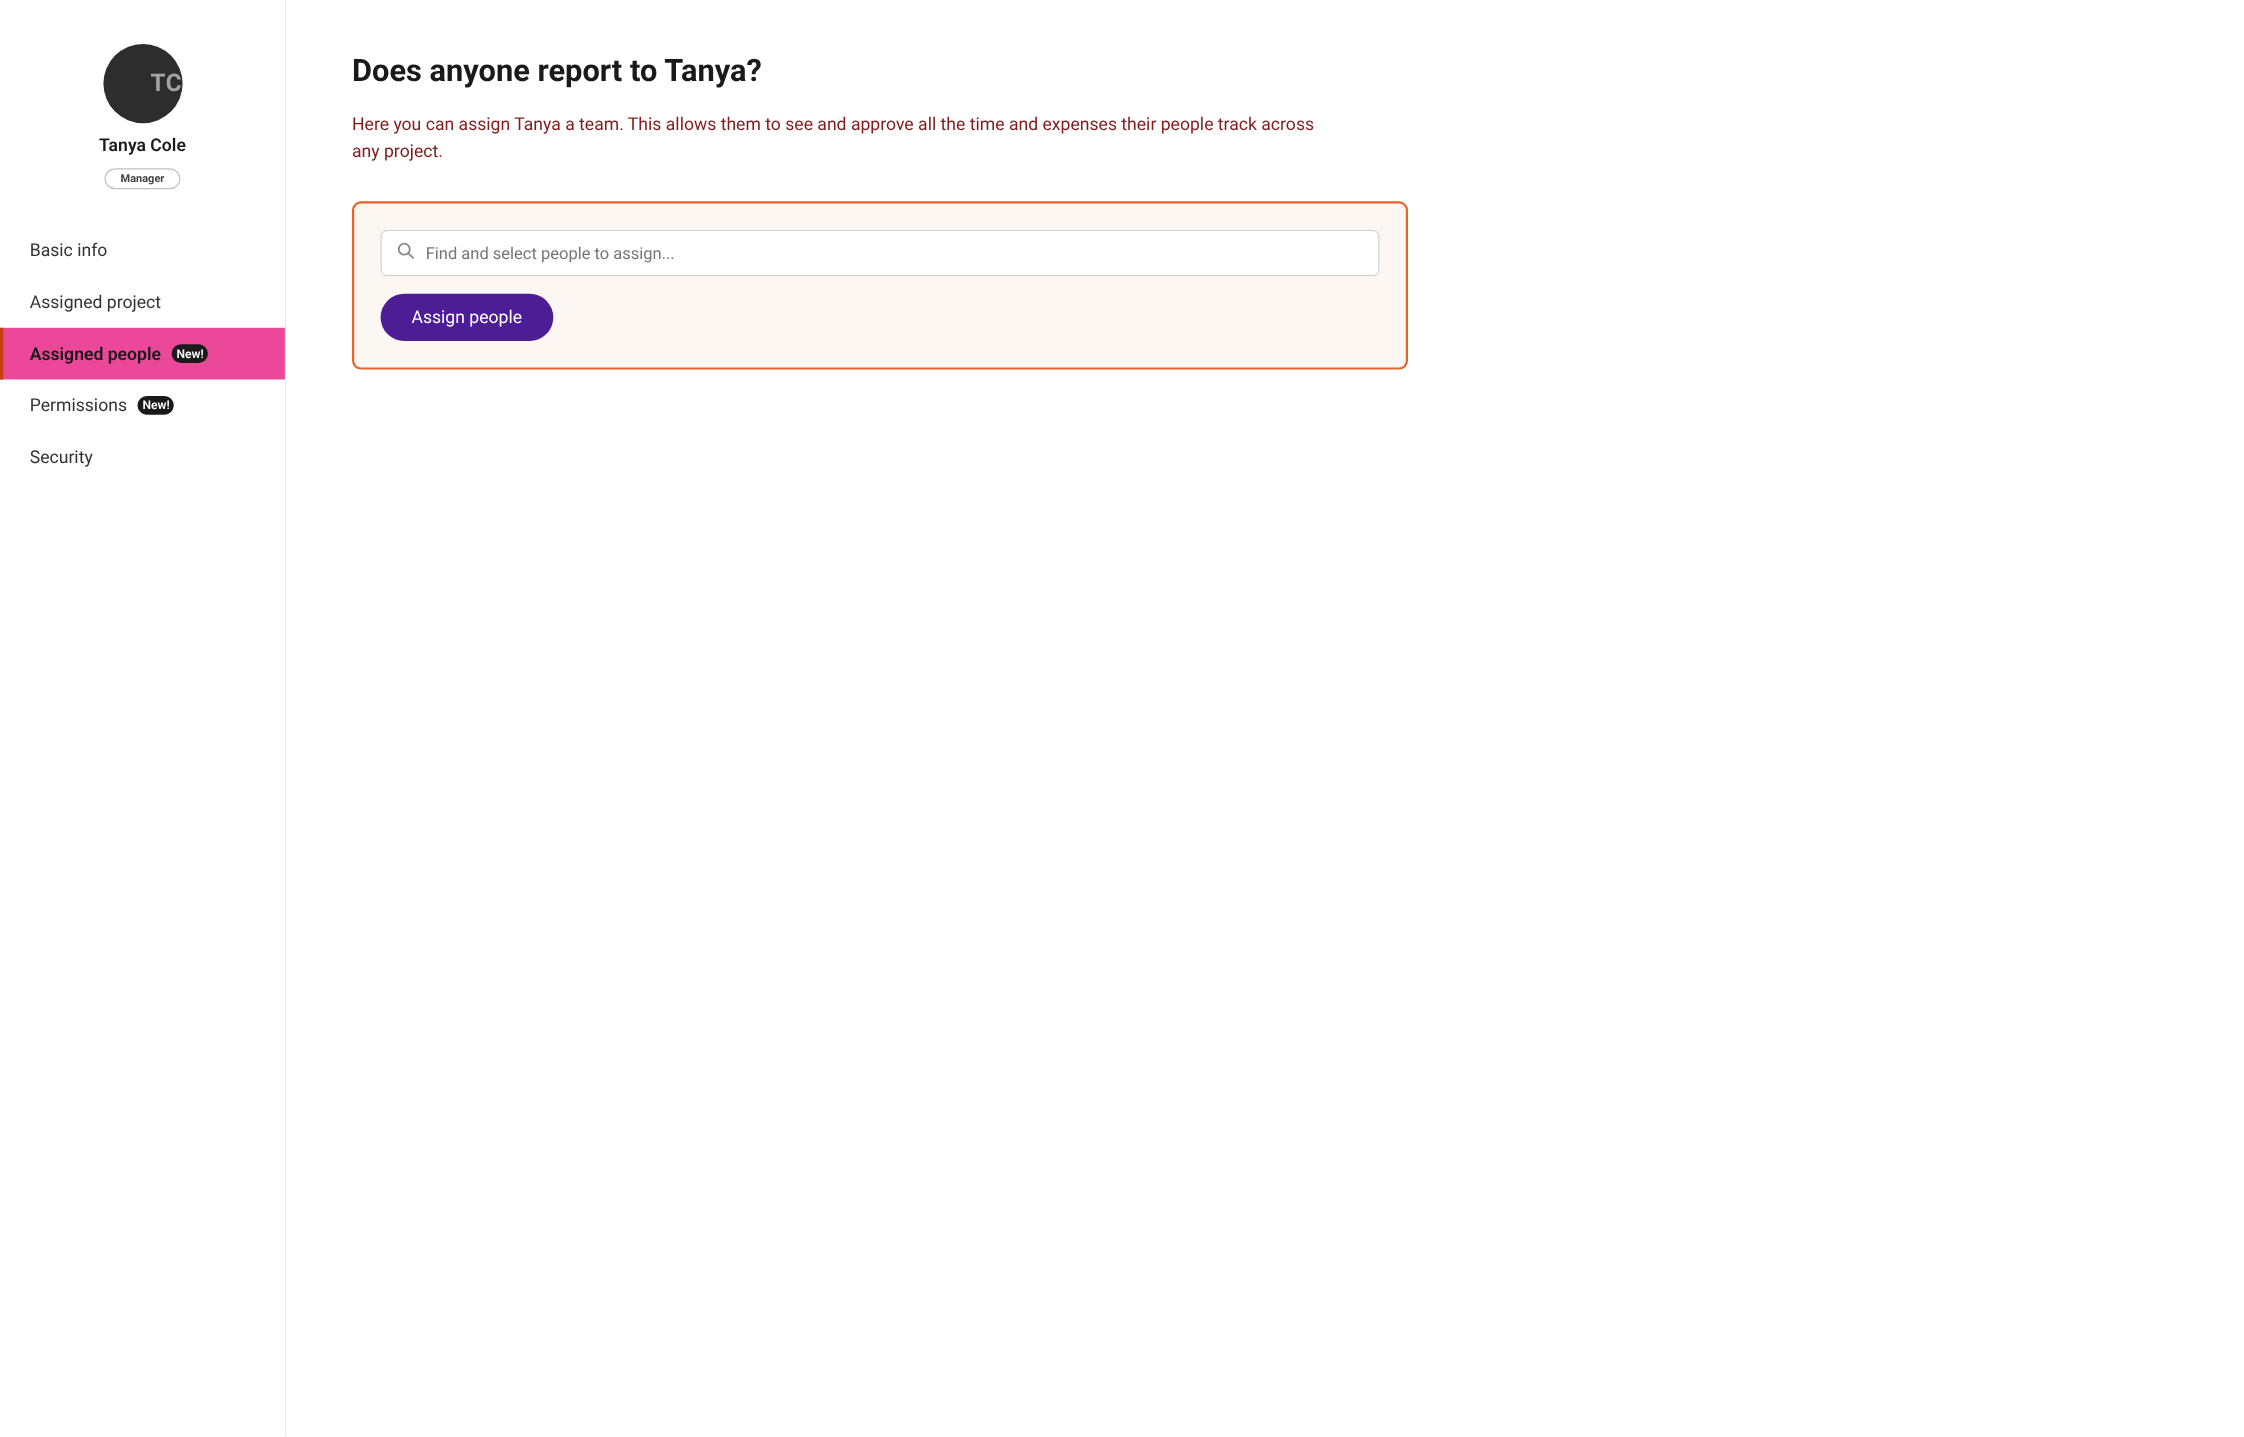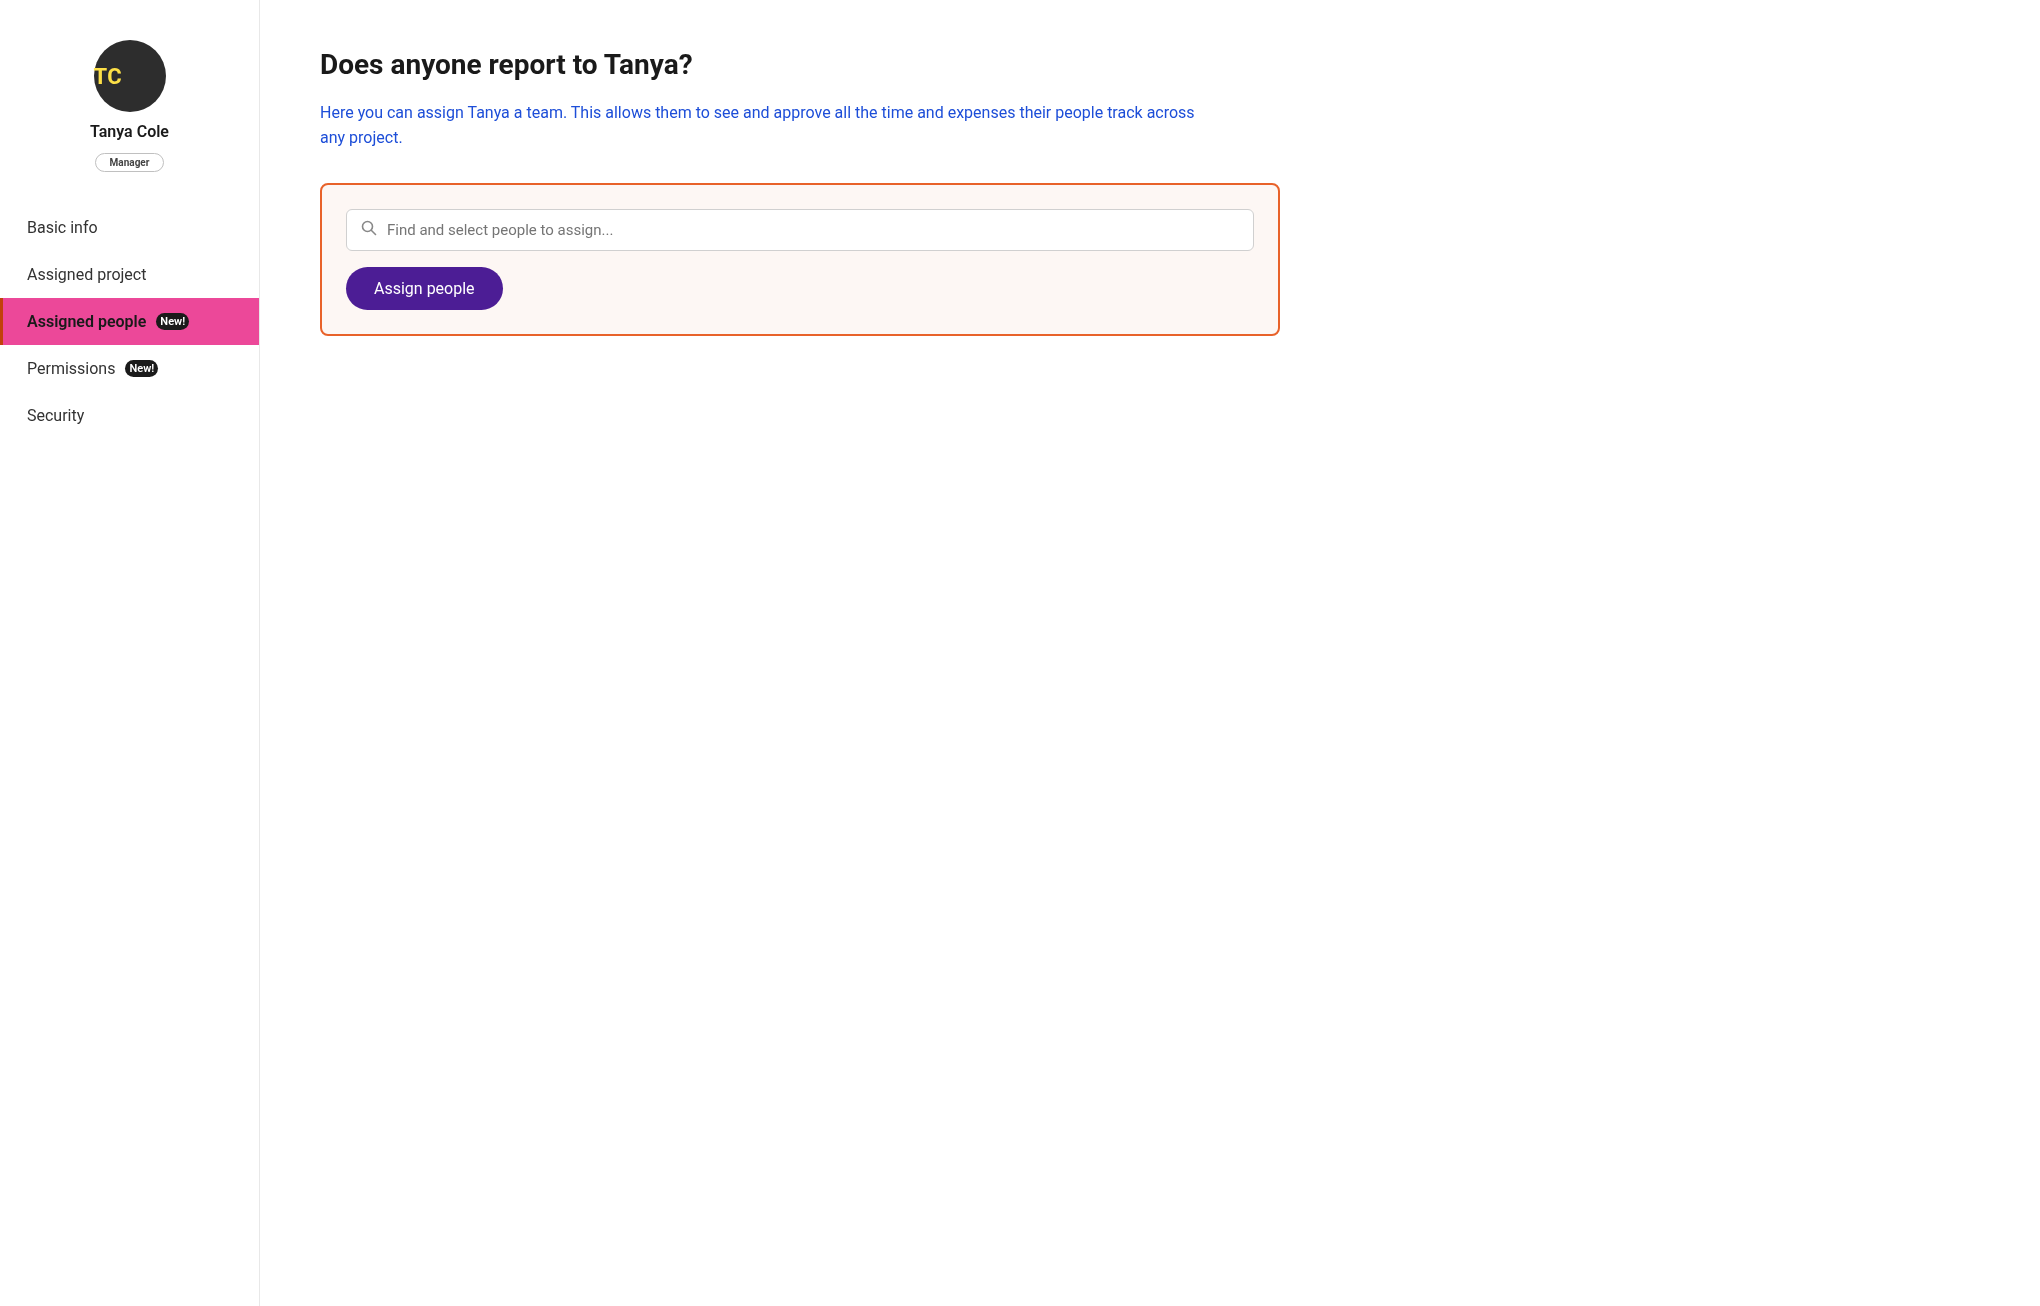--- a/index.html
+++ b/index.html
@@ -34,22 +34,22 @@
       gap: 10px;
     }
 
     .avatar {
       width: 72px;
       height: 72px;
       border-radius: 50%;
       background: #2d2d2d;
       display: flex;
       align-items: center;
-      justify-content: flex-start;
-      color: #fde047;
+      justify-content: flex-end;
+      color: #a3a3a3;
       font-size: 22px;
       font-weight: 700;
       letter-spacing: 0.5px;
     }
 
     .user-name {
       font-size: 16px;
       font-weight: 600;
       color: #1a1a1a;
       text-align: center;
@@ -110,21 +110,21 @@
     .page-title {
       font-size: 28px;
       font-weight: 700;
       color: #1a1a1a;
       margin-bottom: 18px;
       line-height: 1.2;
     }
 
     .page-description {
       font-size: 16px;
-      color: #1d4ed8;
+      color: #7f1d1d;
       line-height: 1.6;
       margin-bottom: 32px;
       max-width: 900px;
     }
 
     .assign-panel {
       border: 2px solid #e8622a;
       border-radius: 8px;
       background: #fdf7f4;
       padding: 24px;

